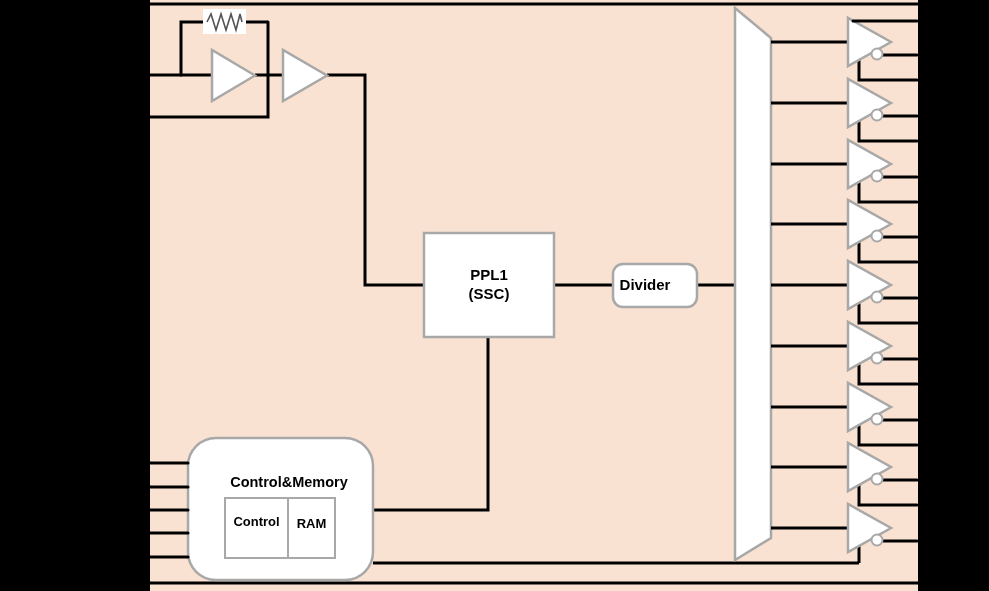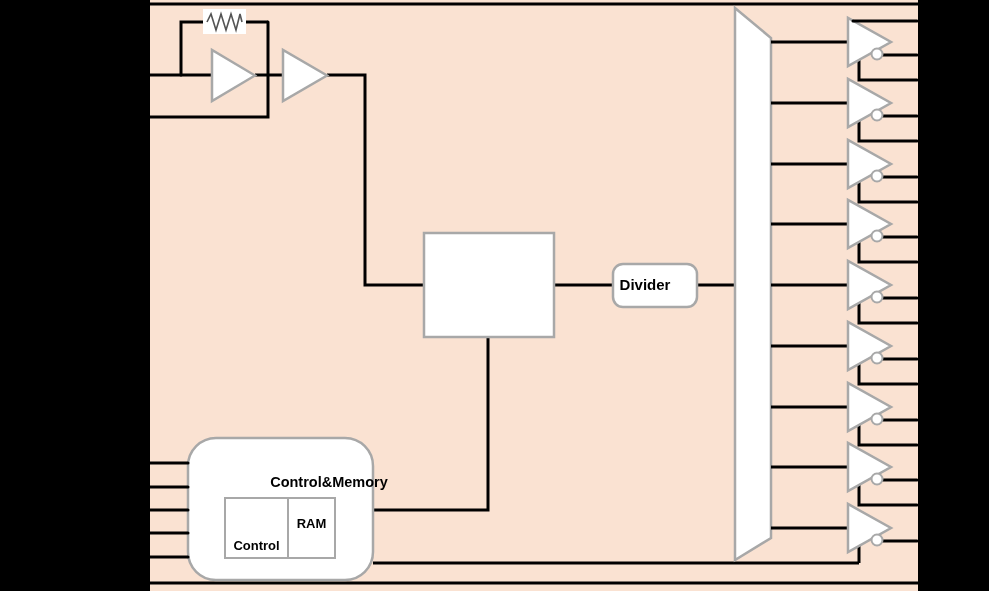--- a/index.html
+++ b/index.html
@@ -135,17 +135,21 @@
         <g>
           <line x1="771" y1="528" x2="848" y2="528" class="wire"></line>
           <path d="M859 546 V563" class="wire"></path>
           <polygon points="848,504 848,552 891,528" class="shape"></polygon>
           <line x1="881" y1="541" x2="917" y2="541" class="wirecap"></line>
           <circle cx="877" cy="540" r="5.5" class="shapethin"></circle>
         </g>
       </g>
   </svg>
 
+  <div class="lbl col f15" style="left:424px;top:233px;width:130px;height:104px;">
+    <span>PPL1</span>
+    <span>(SSC)</span>
+  </div>
   <div class="lbl f15" style="left:613px;top:264px;width:64px;height:43px;">Divider</div>
-  <div class="lbl f14" style="left:188px;top:470px;width:202px;height:24px;padding-left:40px;">Control&amp;Memory</div>
-  <div class="lbl f13" style="left:225px;top:524px;width:63px;height:44px;">Control</div>
+  <div class="lbl f14" style="left:188px;top:470px;width:202px;height:24px;">Control&amp;Memory</div>
+  <div class="lbl f13" style="left:225px;top:500px;width:63px;height:44px;">Control</div>
   <div class="lbl f13" style="left:288px;top:498px;width:47px;height:52px;">RAM</div>
 </div>
 
 </body></html>

